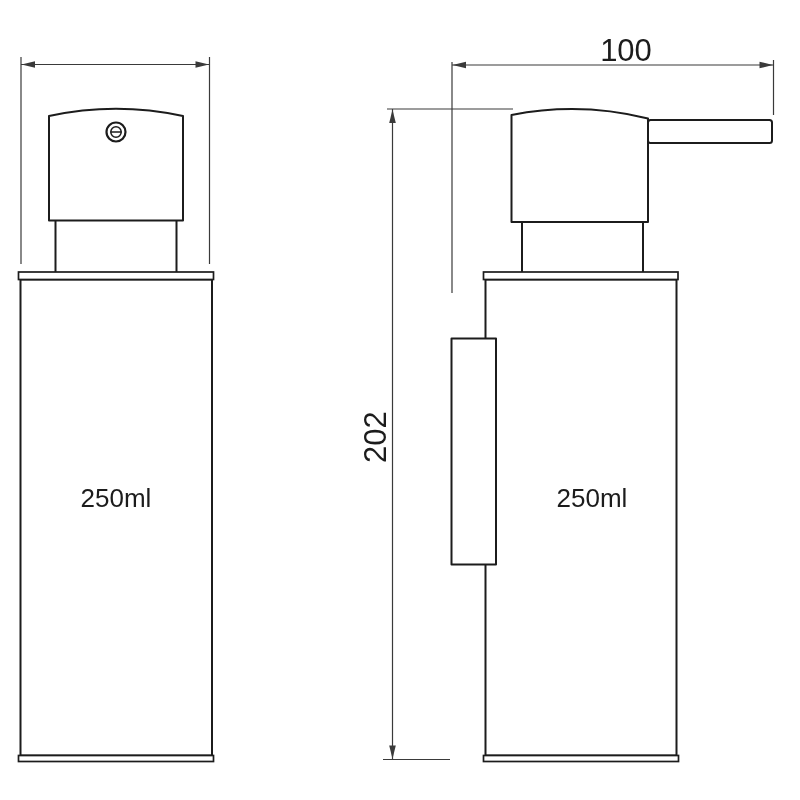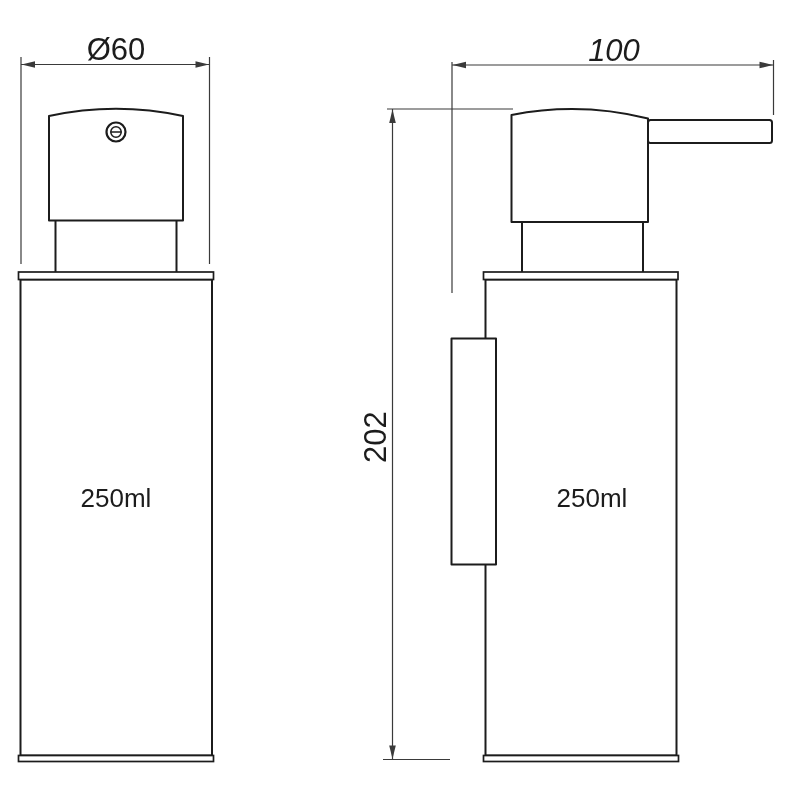--- a/index.html
+++ b/index.html
@@ -105,23 +105,22 @@
       <g>
         <line class="s-dim" x1="387" y1="109" x2="513" y2="109"></line>
         <line class="s-dim" x1="383" y1="759.5" x2="450" y2="759.5"></line>
         <line class="s-dim" x1="392.5" y1="109" x2="392.5" y2="759.5"></line>
         <polygon class="s-arrow" points="392.5,109.5 389.2,123 395.8,123"></polygon>
         <polygon class="s-arrow" points="392.5,759 389.2,745.5 395.8,745.5"></polygon>
       </g>
     </g>
   </svg>
 
-  <div class="dim-label" style="left:46px;top:33px;width:140px;">Ø60</div>
 
-  <div class="dim-label" style="left:544px;top:34px;width:140px;font-style:italic;">100</div>
+  <div class="dim-label" style="left:556px;top:34px;width:140px;">100</div>
 
   <div class="dim-label rot90" style="left:306px;top:420px;width:140px;">202</div>
 
   <div class="volume-label" style="left:36px;top:481px;width:160px;">250ml</div>
 
   <div class="volume-label" style="left:512px;top:481px;width:160px;">250ml</div>
 
 </div>
 
 </body></html>

